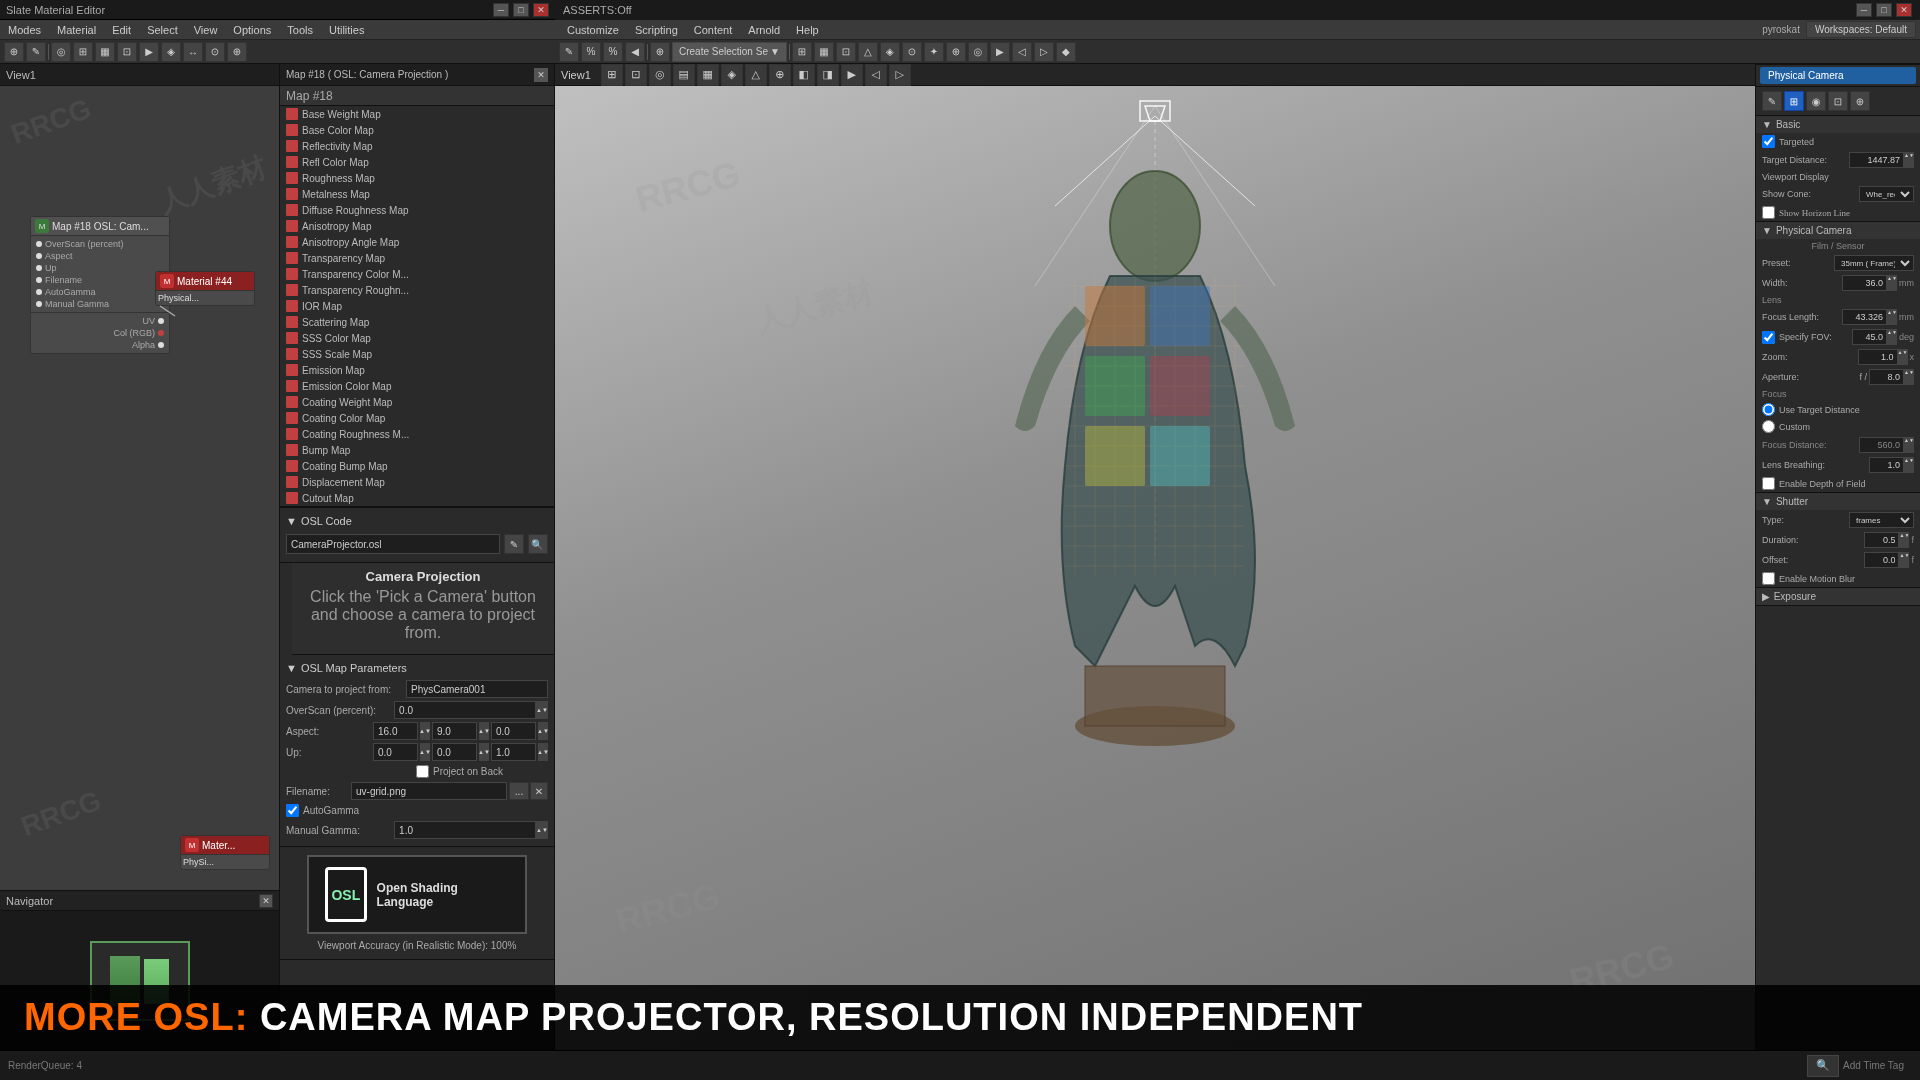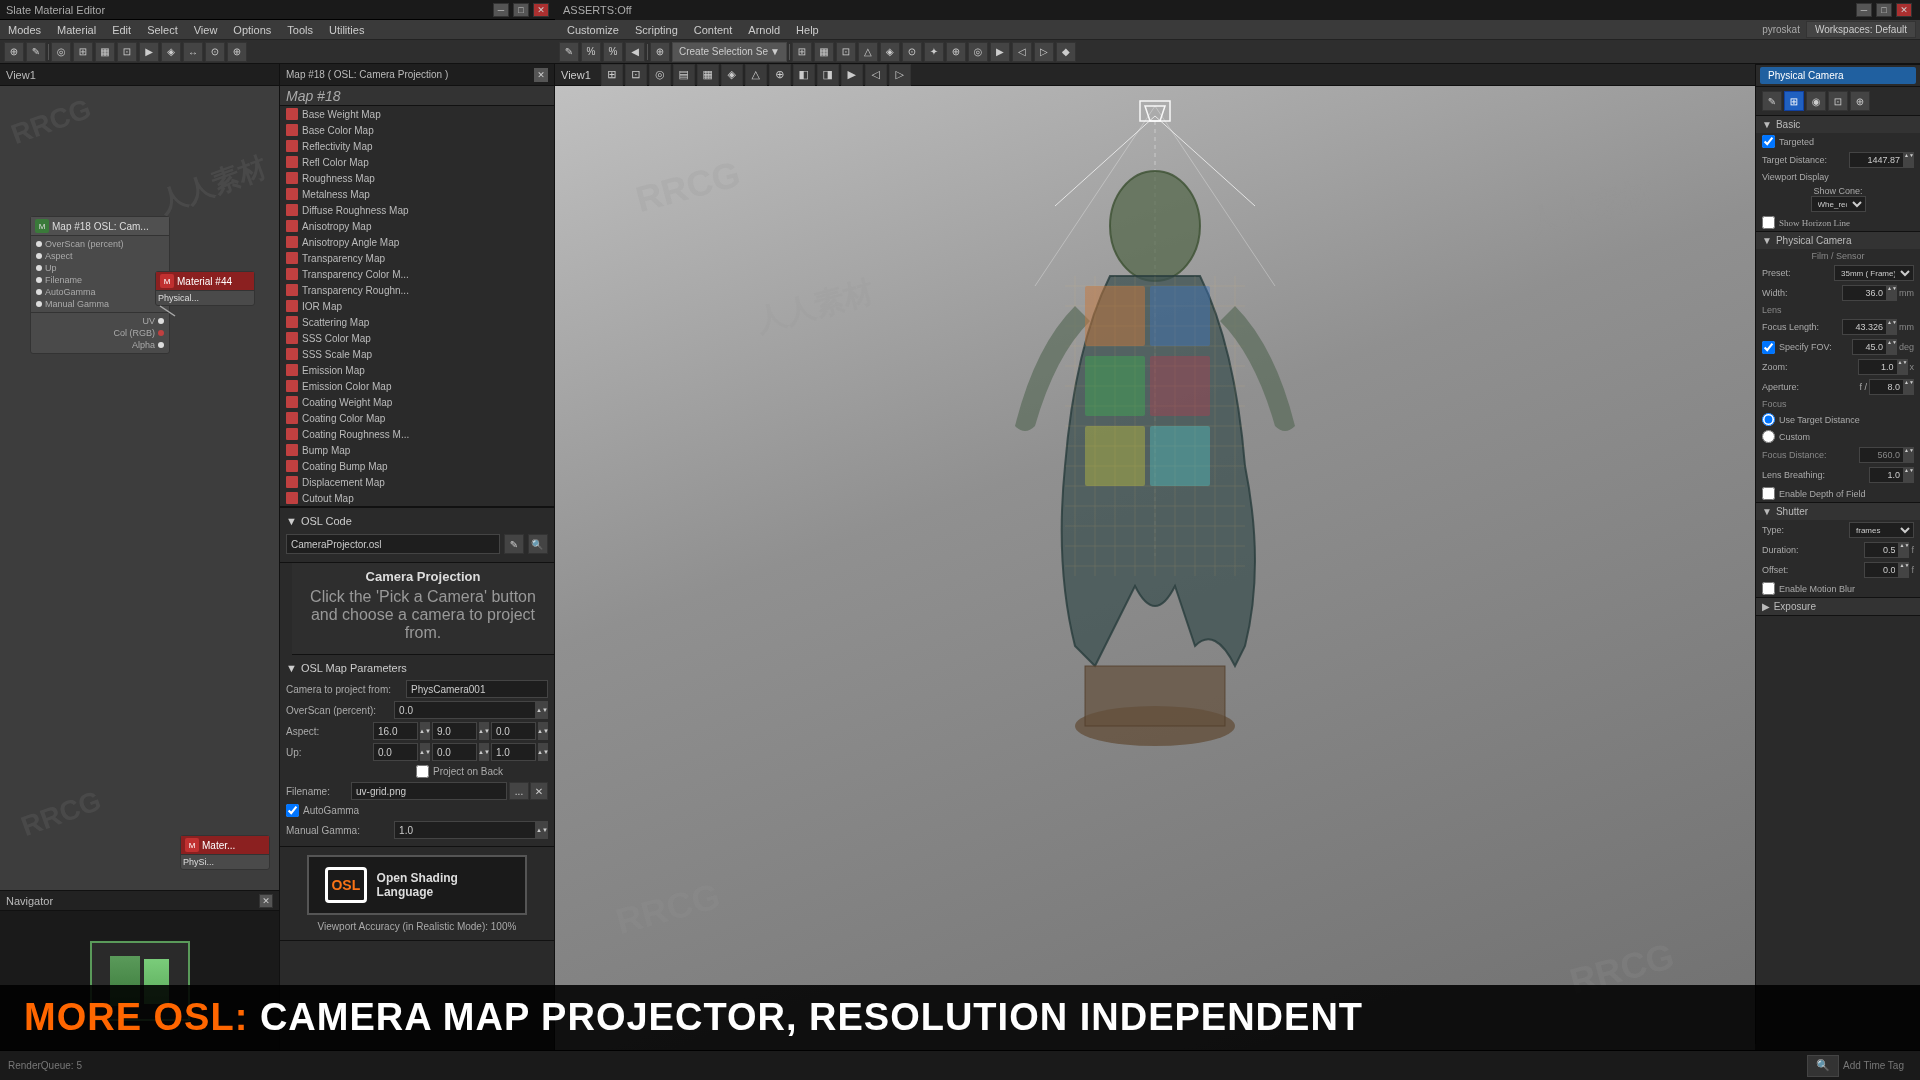--- a/index.html
+++ b/index.html
@@ -196,21 +196,21 @@
   </div>
 
   <div style="position:absolute; top:64px; left:280px; width:275px; background:#2a2a2a; border-right:1px solid #111; z-index:10; height:calc(1080px - 94px); display:flex; flex-direction:column; overflow:hidden;">
 
     <div style="height:22px; background:#1e1e1e; display:flex; align-items:center; padding:0 6px; border-bottom:1px solid #111; flex-shrink:0;">
       <span style="font-size:10px; color:#bbb; flex:1;">Map #18 ( OSL: Camera Projection )</span>
       <div style="width:14px; height:14px; background:#555; cursor:pointer; display:flex; align-items:center; justify-content:center; font-size:9px; color:#ccc;">✕</div>
     </div>
 
     <div style="height:20px; background:#333; display:flex; align-items:center; padding:0 6px; border-bottom:1px solid #111; flex-shrink:0;">
-      <span style="font-size:14px; color:#aaa;font-style:italic;">Map #18</span>
+      <span style="font-size:12px; color:#aaa;">Map #18</span>
     </div>
 
     <div style="flex:1; overflow-y:auto;">
 
       <div style="background:#2a2a2a;">
         <div class="mat-item"><span class="mat-icon"></span>Base Weight Map</div>
         <div class="mat-item"><span class="mat-icon"></span>Base Color Map</div>
         <div class="mat-item"><span class="mat-icon"></span>Reflectivity Map</div>
         <div class="mat-item"><span class="mat-icon"></span>Refl Color Map</div>
         <div class="mat-item"><span class="mat-icon"></span>Roughness Map</div>
@@ -317,21 +317,21 @@
           <span style="width:130px; color:#aaa; font-size:10px;">Manual Gamma:</span>
           <input type="text" value="1.0" style="flex: 1 1 0%; background: rgb(30, 30, 30); border: 1px solid rgb(68, 68, 68); color: rgb(204, 204, 204); padding: 2px 4px; height: 18px; font-size: 10px;">
           <div style="width:12px; height:18px; background:#444; cursor:pointer; display:flex; flex-direction:column; align-items:center; justify-content:center;">
               <span style="font-size:6px; line-height:1;">▲▼</span>
             </div>
         </div>
       </div>
 
       <div style="padding:8px 6px; display:flex; flex-direction:column; align-items:center; justify-content:center; border-bottom:1px solid #111;">
         <div style="background:#1a1a1a; border:2px solid #555; padding:10px 16px; display:flex; align-items:center; gap:10px; margin-bottom:6px; width:220px;">
-          <div style="width:44px; height:36px; border:3px solid #fff; border-radius:4px; display:flex; align-items:center; justify-content:center; font-weight:bold; font-size:14px; color:#f97316;">OSL</div>
+          <div style="width:44px; height:55px; border:3px solid #fff; border-radius:4px; display:flex; align-items:center; justify-content:center; font-weight:bold; font-size:14px; color:#86efac;">OSL</div>
           <div style="font-size:12px; font-weight:bold; color:#ddd;">Open Shading Language</div>
         </div>
         <div style="font-size:10px; color:#aaa; text-align:center;">Viewport Accuracy (in Realistic Mode): 100%</div>
       </div>
     </div>
   </div>
 
   <div style="position:absolute; top:86px; left:555px; right:165px; bottom:30px; background:#888; overflow:hidden;">
 
     <div style="width:100%; height:100%; background:linear-gradient(160deg, #c0c0c0 0%, #909090 40%, #707070 100%); position:relative; display:flex; align-items:center; justify-content:center; overflow:hidden;">
@@ -420,21 +420,21 @@
         <span style="color:#aaa;">Targeted</span>
       </div>
       <div style="display:flex; align-items:center; padding:2px 6px; font-size:9px;">
         <span style="flex:1; color:#aaa; font-size:9px;">Target Distance:</span>
         <input type="text" value="1447.87" style="width: 55px; background: rgb(30, 30, 30); border: 1px solid rgb(68, 68, 68); color: rgb(204, 204, 204); padding: 1px 3px; height: 16px; font-size: 9px; text-align: right;">
         <div style="width:10px; height:16px; background:#444; cursor:pointer; display:flex; flex-direction:column; align-items:center;">
             <span style="font-size:5px;">▲▼</span>
           </div>
       </div>
       <div style="padding:2px 6px; font-size:9px; color:#aaa;">Viewport Display</div>
-      <div style="display:flex; align-items:center; padding:2px 6px; font-size:9px;flex-direction:column;">
+      <div style="display:flex; align-items:center; padding:2px 6px; font-size:9px;">
         <span style="flex:1; color:#aaa; font-size:9px;">Show Cone:</span>
         <select style="width:55px; background:#1e1e1e; border:1px solid #444; color:#ccc; font-size:8px; height:16px;">
           <option>Whe_red</option>
         </select>
       </div>
       <div style="display:flex; align-items:center; padding:2px 6px; font-size:9px;">
         <input type="checkbox" style="margin-right: 4px;">
         <span style="color:#aaa; font-size:9px;font-family:Liberation Serif, serif;">Show Horizon Line</span>
       </div>
     </div>
@@ -566,21 +566,21 @@
     </div>
   </div>
 
   <div style="position:absolute; bottom:30px; left:0; right:0; height:65px; background:rgba(0,0,0,0.88); display:flex; align-items:center; padding:0 24px; z-index:50;">
     <span style="font-size:38px; font-weight:900; color:#fff; letter-spacing:1px;">
       <span style="color:#ff6600;">MORE OSL:</span><span> CAMERA MAP PROJECTOR, RESOLUTION INDEPENDENT</span>
     </span>
   </div>
 
   <div style="position:absolute; bottom:0; left:0; right:0; height:30px; background:#1a1a1a; border-top:1px solid #000; display:flex; align-items:center; padding:0 8px; z-index:60;">
-    <span style="font-size:10px; color:#777;">RenderQueue: 5</span>
+    <span style="font-size:10px; color:#777;">RenderQueue: 4</span>
     <div style="flex:1;"></div>
     <div style="width:32px; height:22px; background:#333; border:1px solid #444; cursor:pointer; display:flex; align-items:center; justify-content:center; margin-right:4px;">
       <span style="font-size:11px; color:#888;">🔍</span>
     </div>
     <span style="font-size:10px; color:#777; margin-right:8px;">Add Time Tag</span>
   </div>
 
 </div>
 
 </body></html>

